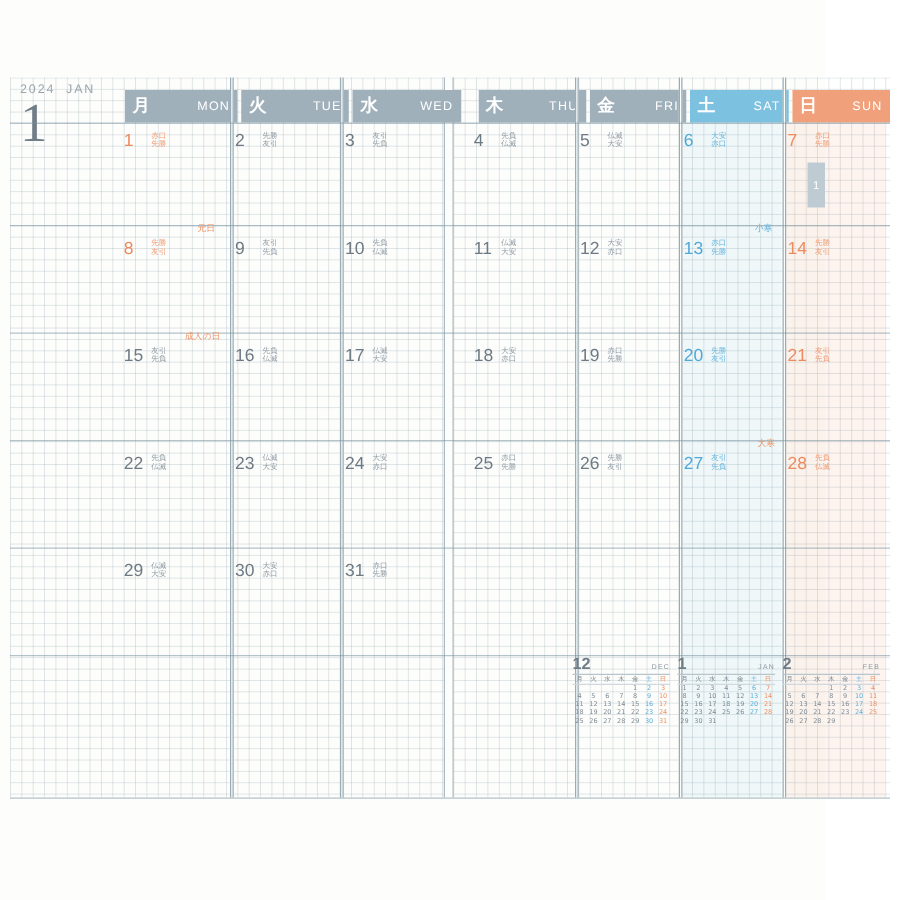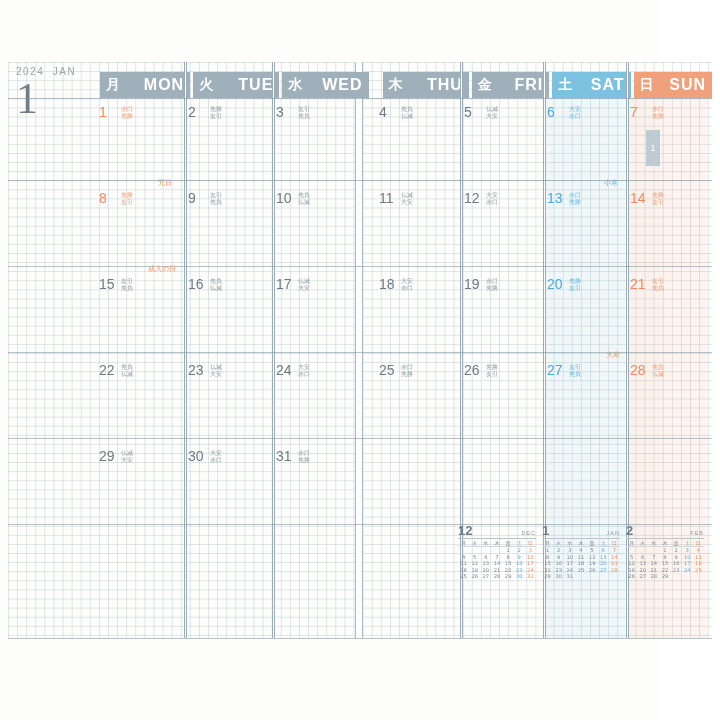--- a/index.html
+++ b/index.html
@@ -75,22 +75,22 @@
     font-size: 11px;
     letter-spacing: 0.5px;
   }
   .hdr-cell .kanji {
     font-size: 14px;
     font-weight: bold;
     margin-right: auto;
     font-family: "DejaVu Sans", sans-serif;
   }
   .hdr-cell .rom {
-    font-size: 16px;
-    font-weight: bold;
+    font-size: 10px;
+    font-weight: normal;
     letter-spacing: 1px;
   }
   .hdr-wd { background: #9fb0bb; }
   .hdr-sat { background: #7cc2e0; }
   .hdr-sun { background: #f0a07a; }
 
   
   #ym {
     position: absolute;
     left: 14px;

